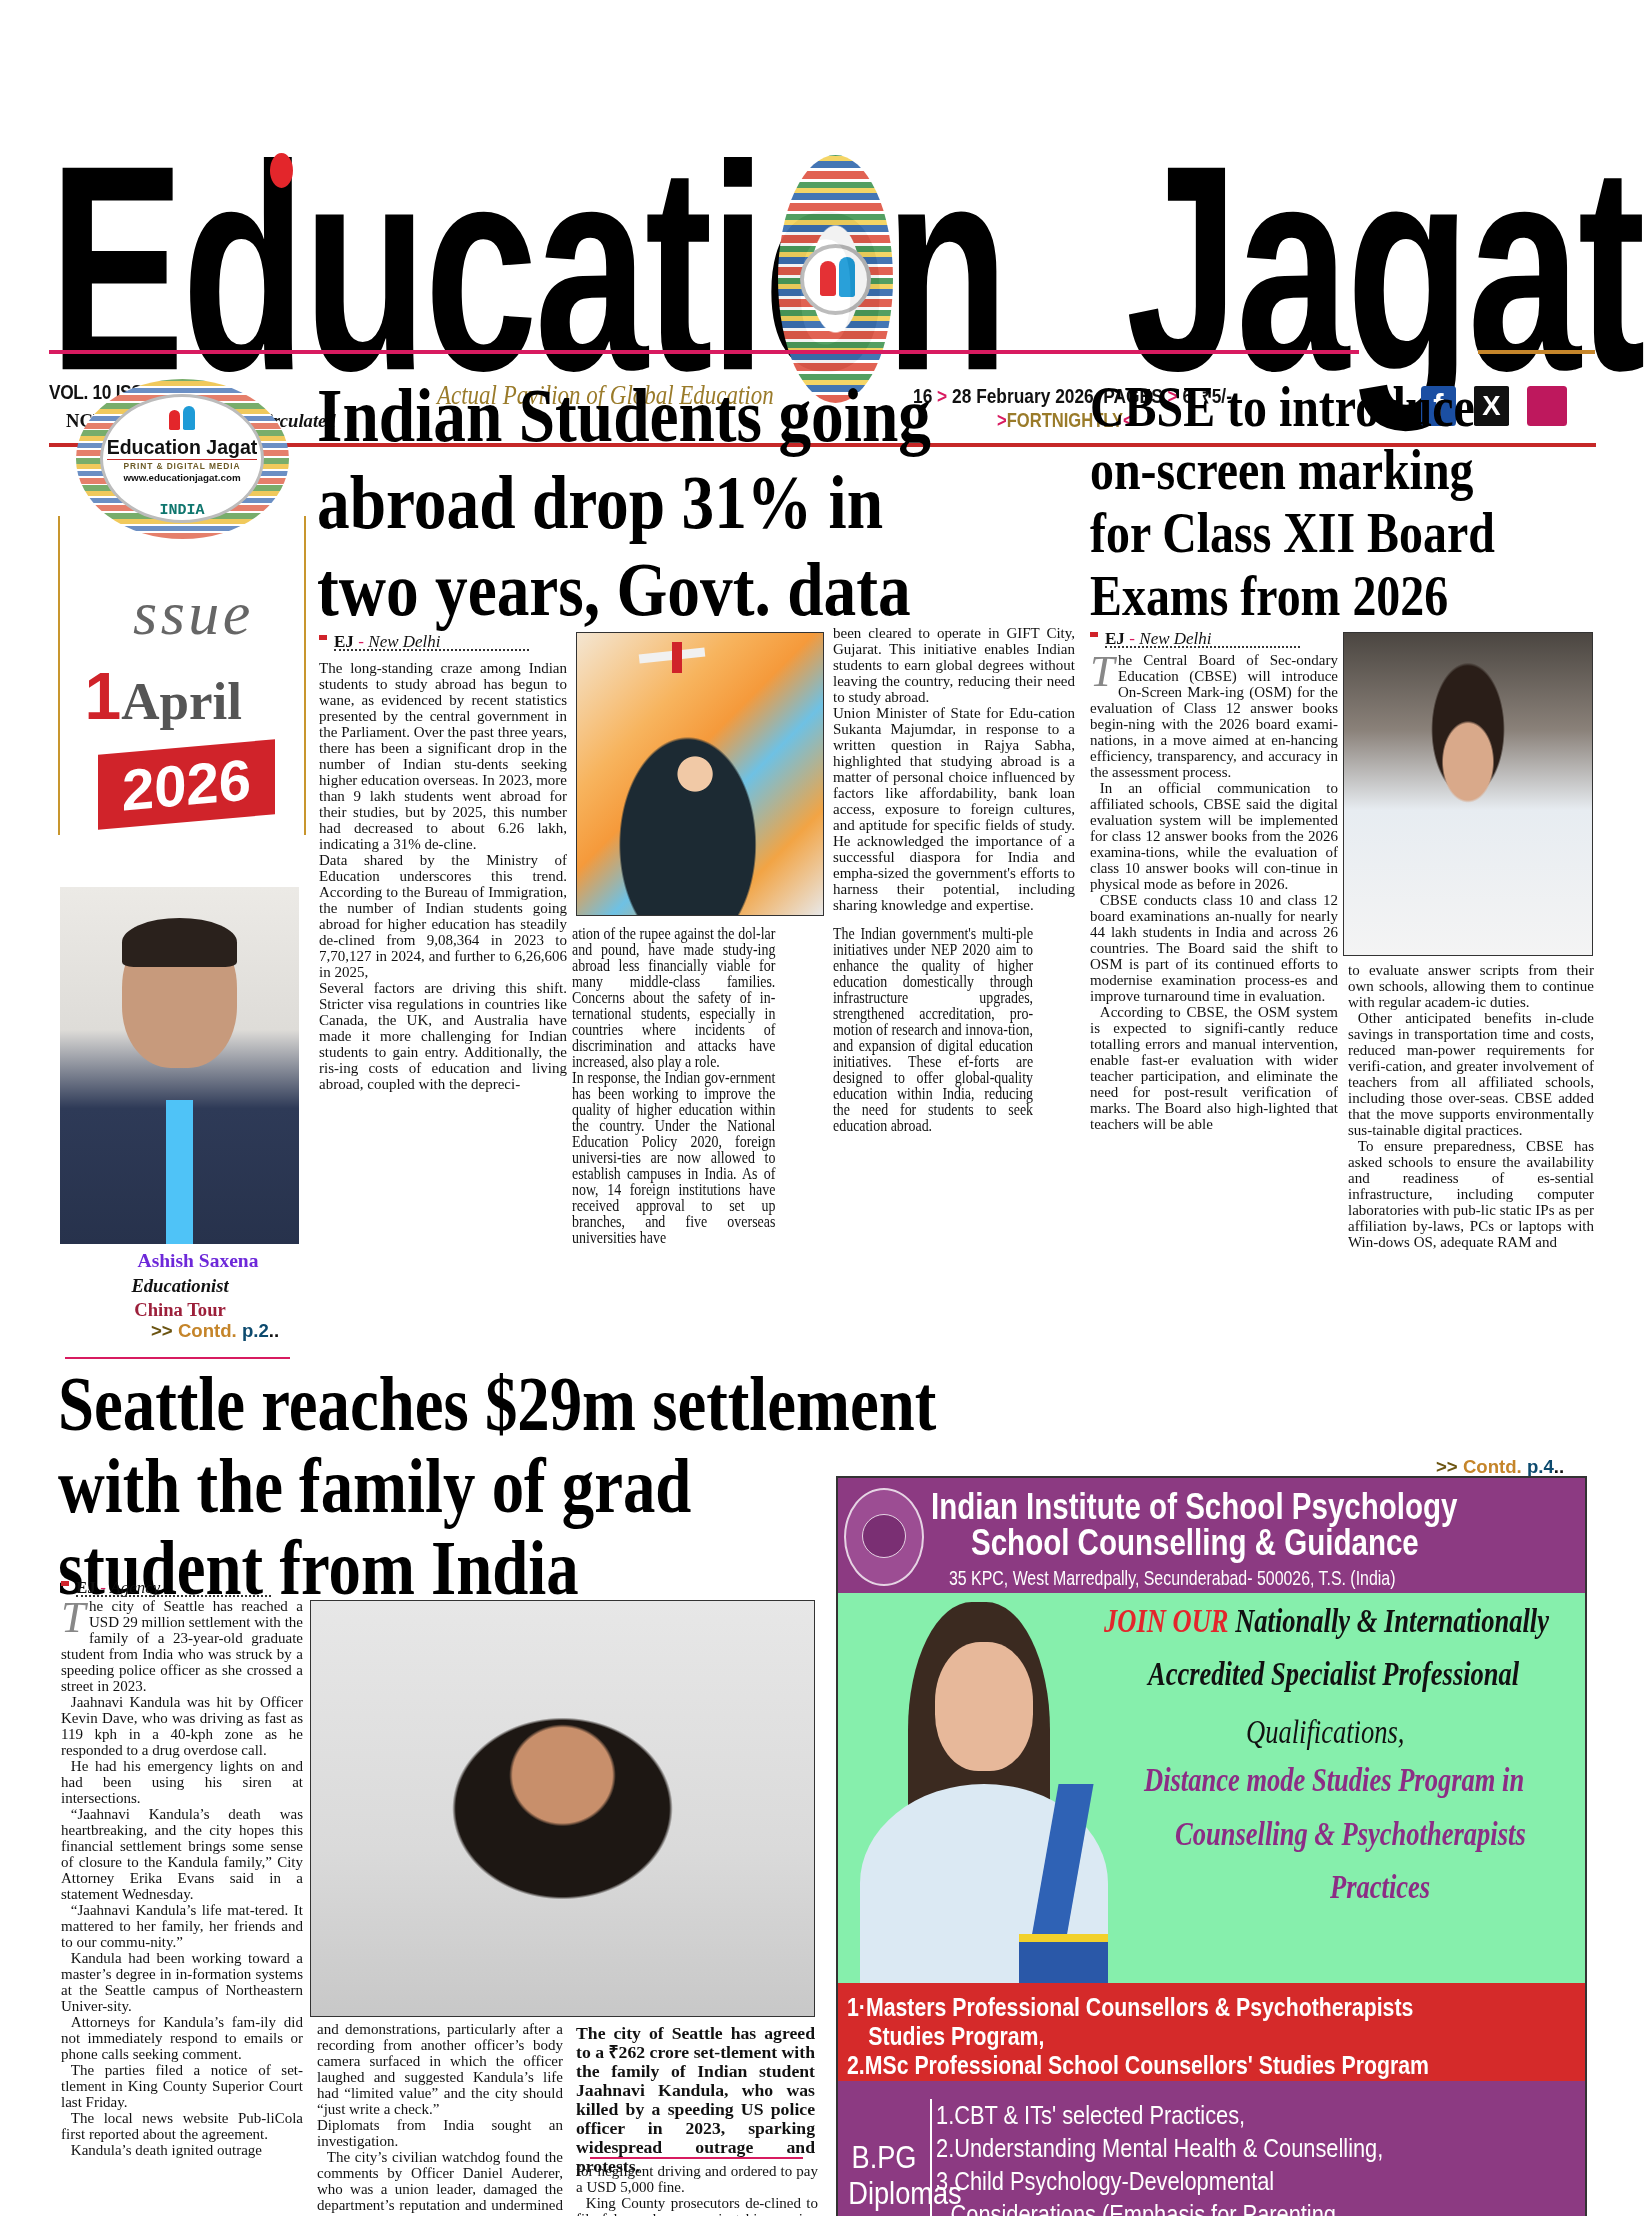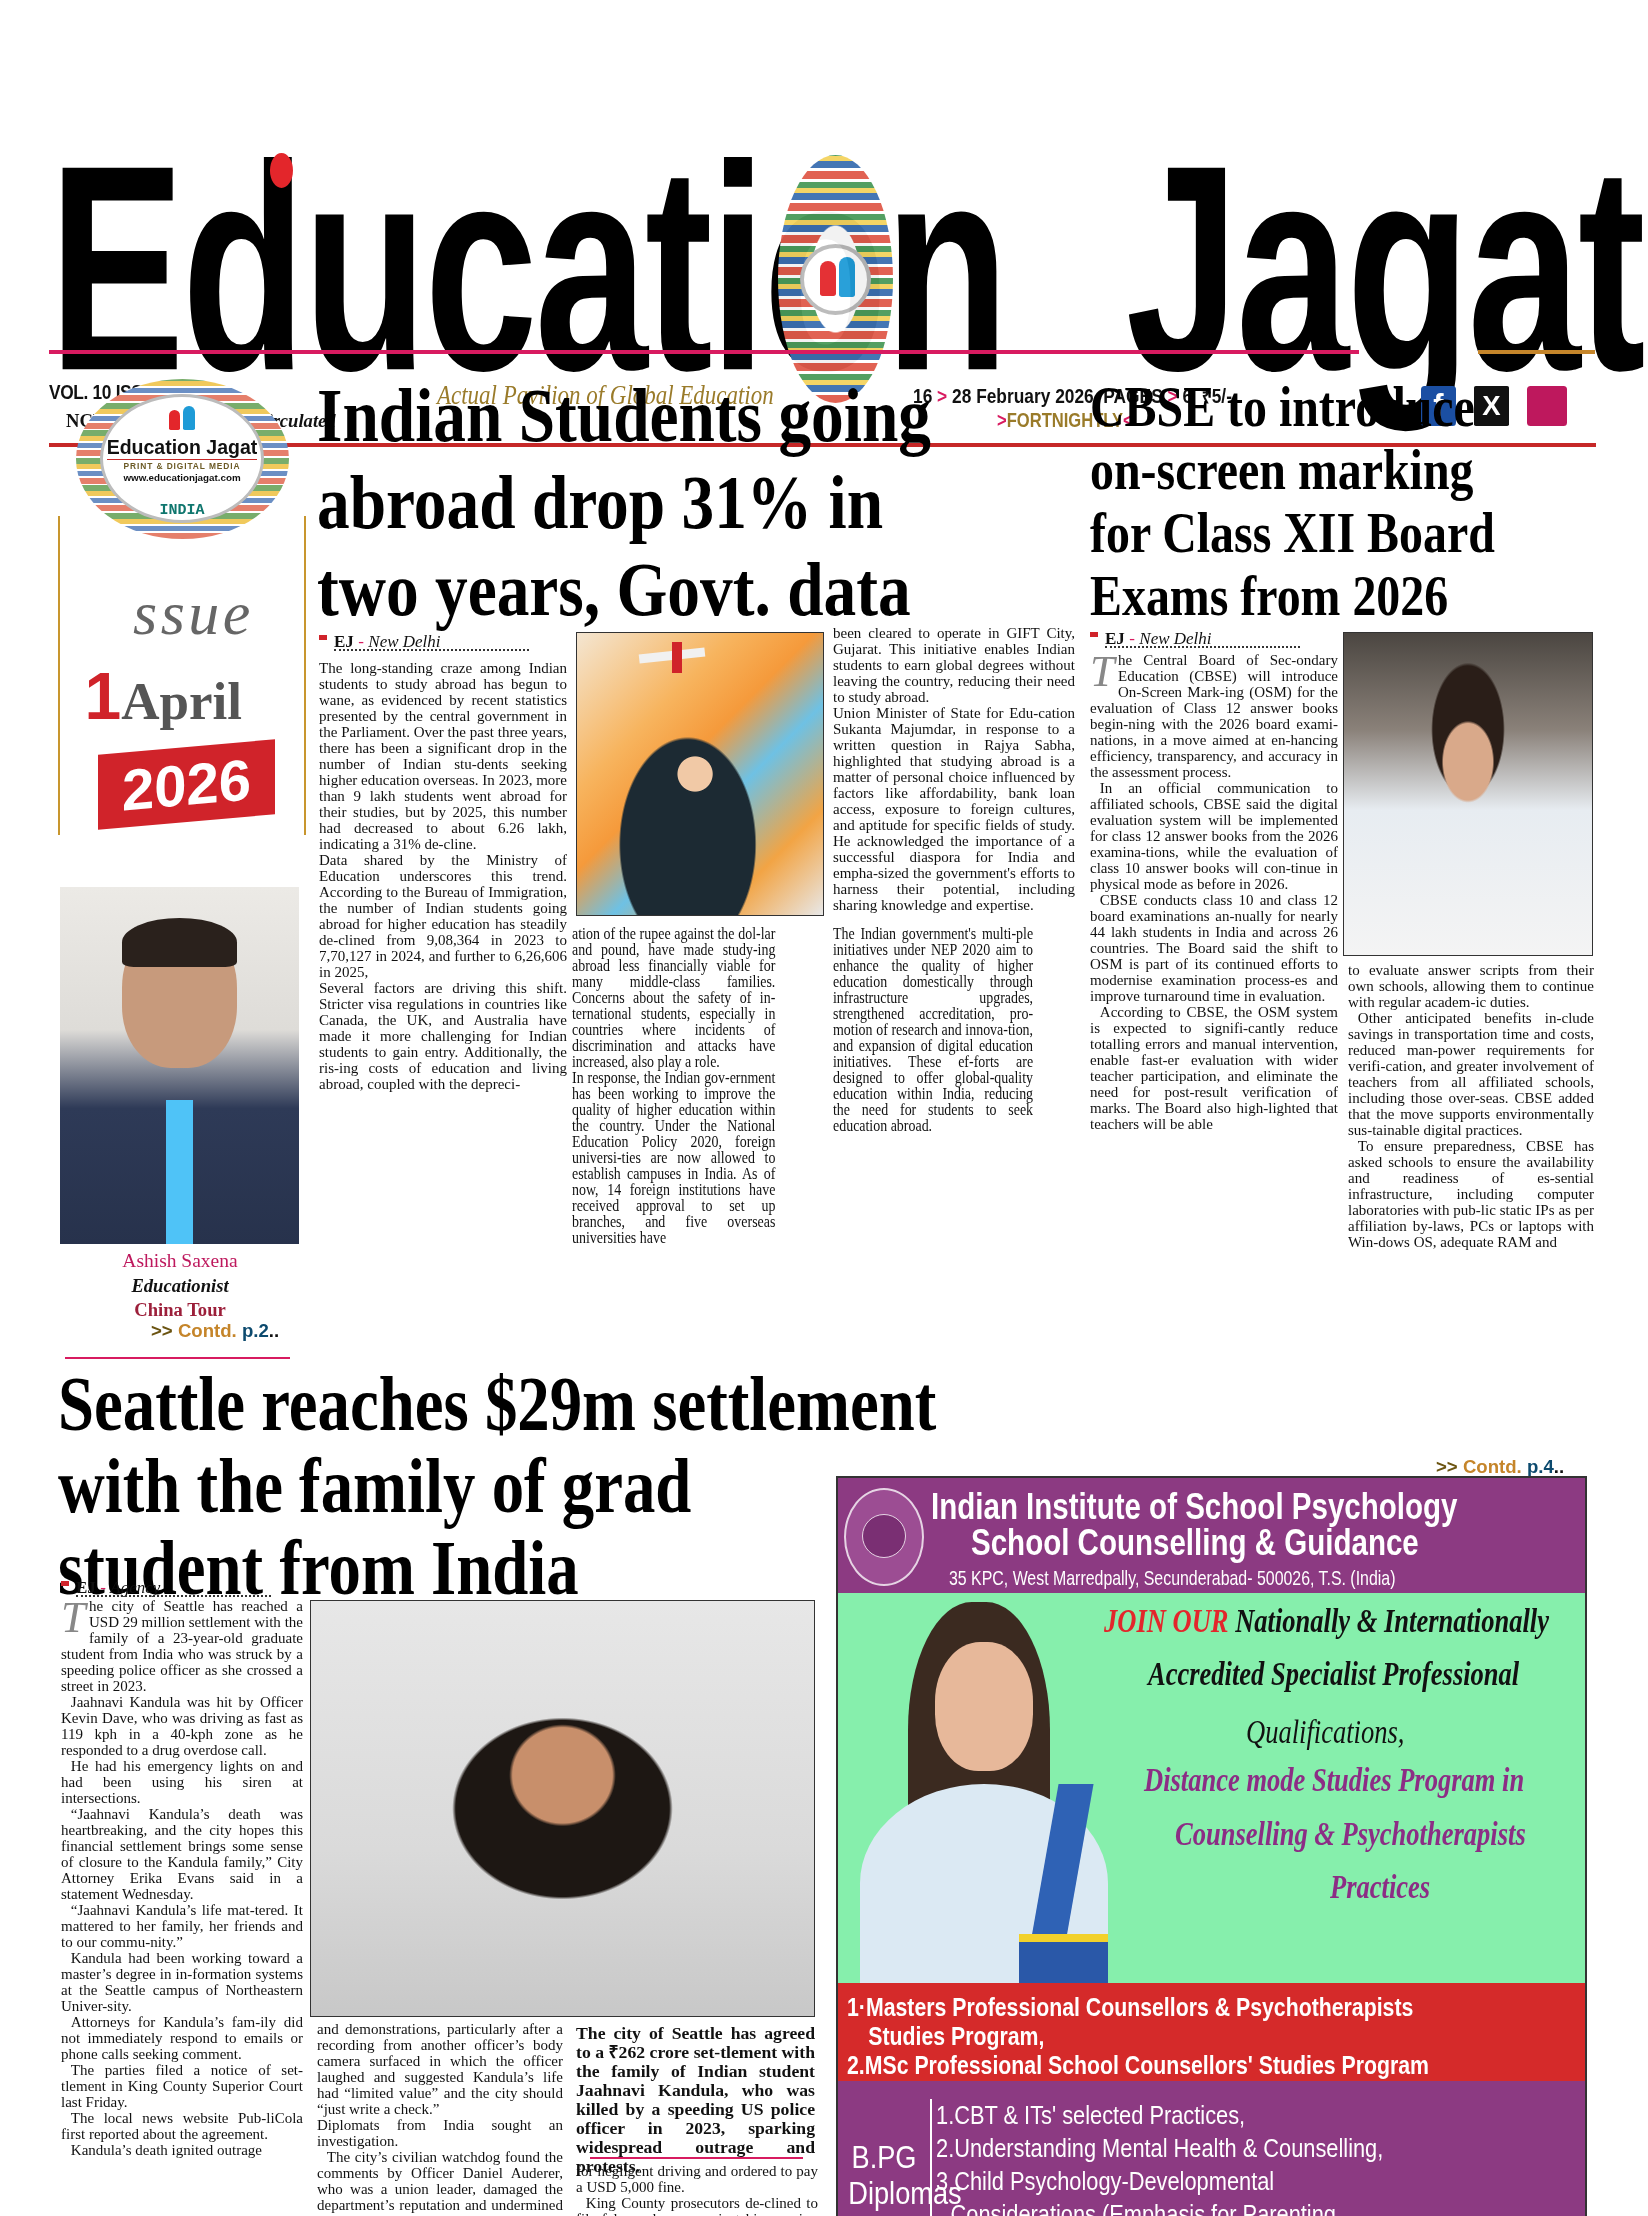--- a/index.html
+++ b/index.html
@@ -75,21 +75,21 @@
   .promo-issue { position: absolute; left: 35px; top: 208px; font-style: italic; font-size: 62px; color: #666; letter-spacing: 3.5px; margin-left: 40px; }
   .promo-date { position: absolute; left: 26.6px; top: 288px; white-space: nowrap; }
   .promo-date .one { font-family: "Liberation Sans", sans-serif; font-weight: 700; font-size: 66px; color: #d0232a; }
   .promo-date .apr { font-family: "Liberation Serif", serif; font-size: 53px; color: #555; font-weight: 700; }
   .promo-year { position: absolute; left: 40px; top: 377px; width: 177px; height: 75px; background: #d0232a; transform: skewY(-5deg); color: #fff; font-family: "Liberation Sans", sans-serif; font-weight: 700; font-size: 58px; text-align: center; line-height: 75px; }
 
   .profile-photo { left: 60px; top: 887px; width: 239px; height: 357px; background: linear-gradient(180deg, #eceae6 0%, #dedcd8 40%, #2e3a57 62%, #27324c 100%); overflow: hidden; }
   .profile-face { position: absolute; left: 62px; top: 35px; width: 115px; height: 146px; border-radius: 45% 45% 42% 42%; background: #c79a7c; }
   .profile-hair { position: absolute; left: 62px; top: 31px; width: 115px; height: 49px; border-radius: 50% 50% 10% 10%; background: #2a211c; }
   .profile-tie { position: absolute; left: 106px; top: 213px; width: 26.6px; height: 144px; background: #4fc3f7; }
-  .profile-name { left: 58px; top: 1250px; width: 244px; text-align: center; font-weight: 400; font-size: 19.5px; color: #be185d; }
+  .profile-name { left: 76px; top: 1250px; width: 244px; text-align: center; font-weight: 700; font-size: 19.5px; color: #6d28d9; }
   .profile-role { left: 58px; top: 1275px; width: 244px; text-align: center; font-weight: 700; font-style: italic; font-size: 18.6px; }
   .profile-tour { left: 58px; top: 1299px; width: 244px; text-align: center; font-weight: 700; font-size: 18.6px; color: #9c1f3a; }
   .contd { font-family: "Liberation Sans", sans-serif; font-weight: 700; font-size: 18.6px; white-space: nowrap; }
   .contd .gt { color: #6b5411; }
   .contd .c { color: #c5852a; }
   .contd .p { color: #0c4a6e; }
   .contd1 { left: 151px; top: 1320px; }
   .rule-side { left: 65px; top: 1357px; width: 225px; height: 2.2px; background: #d81b60; }
 
   

